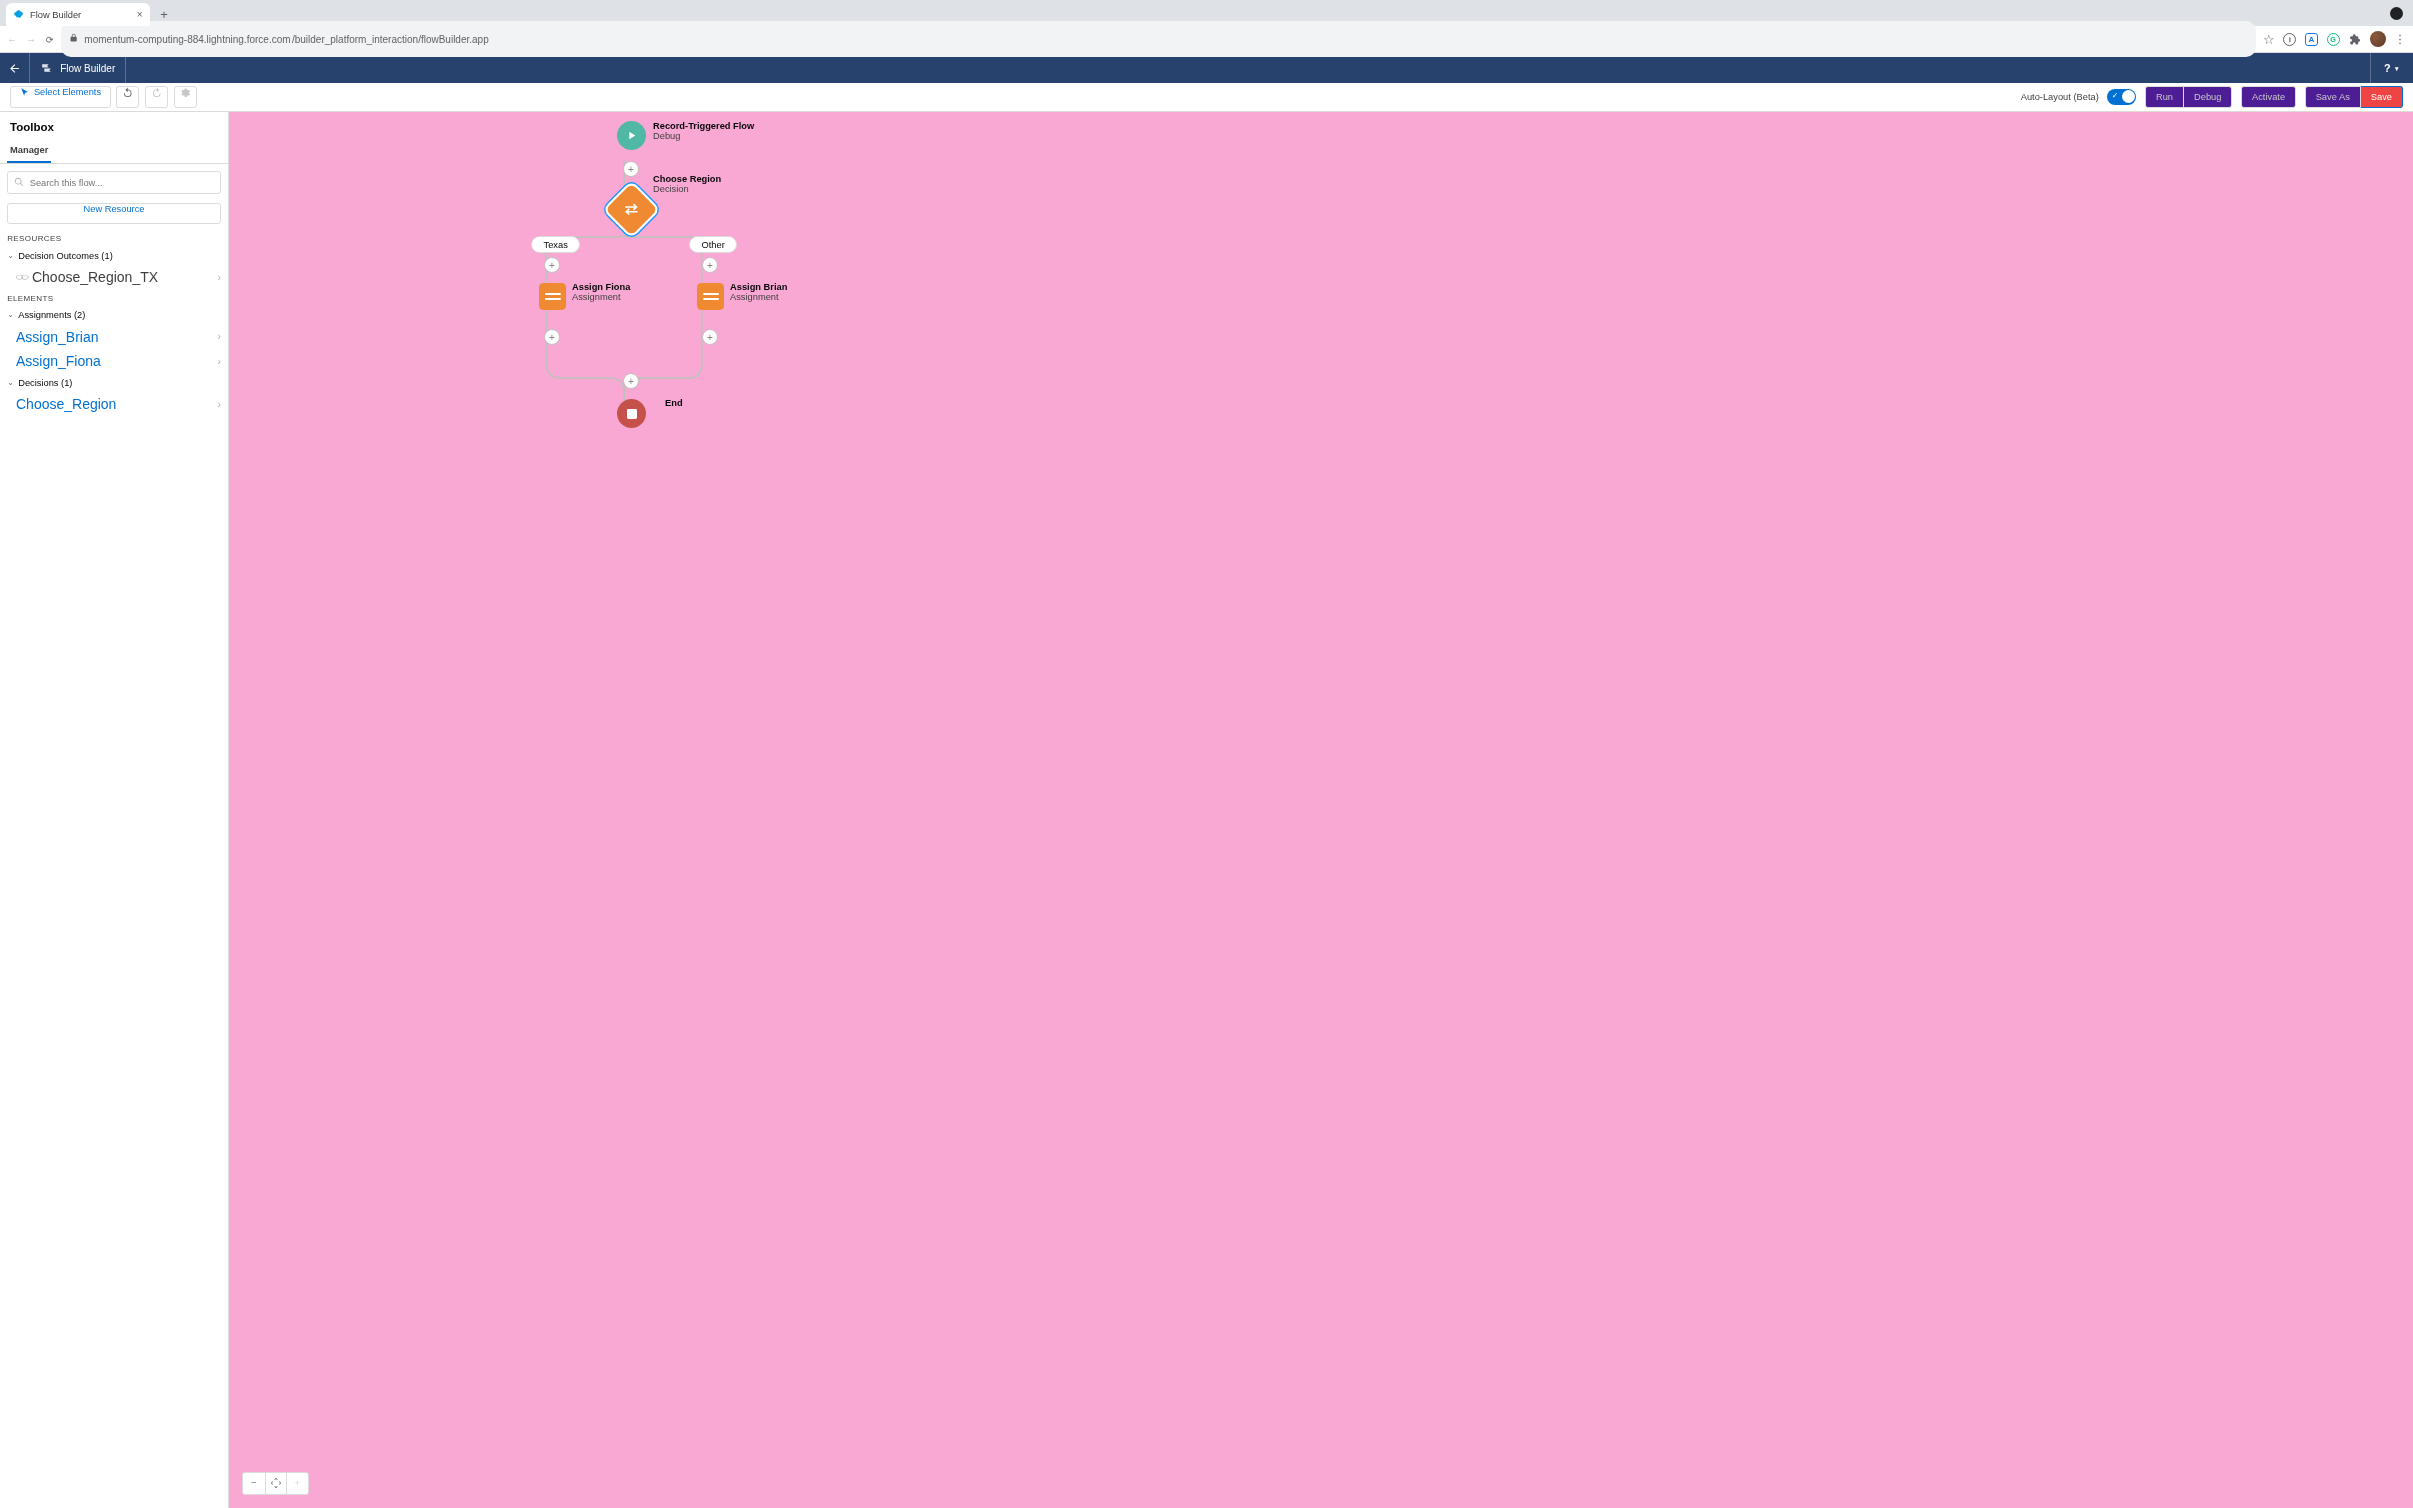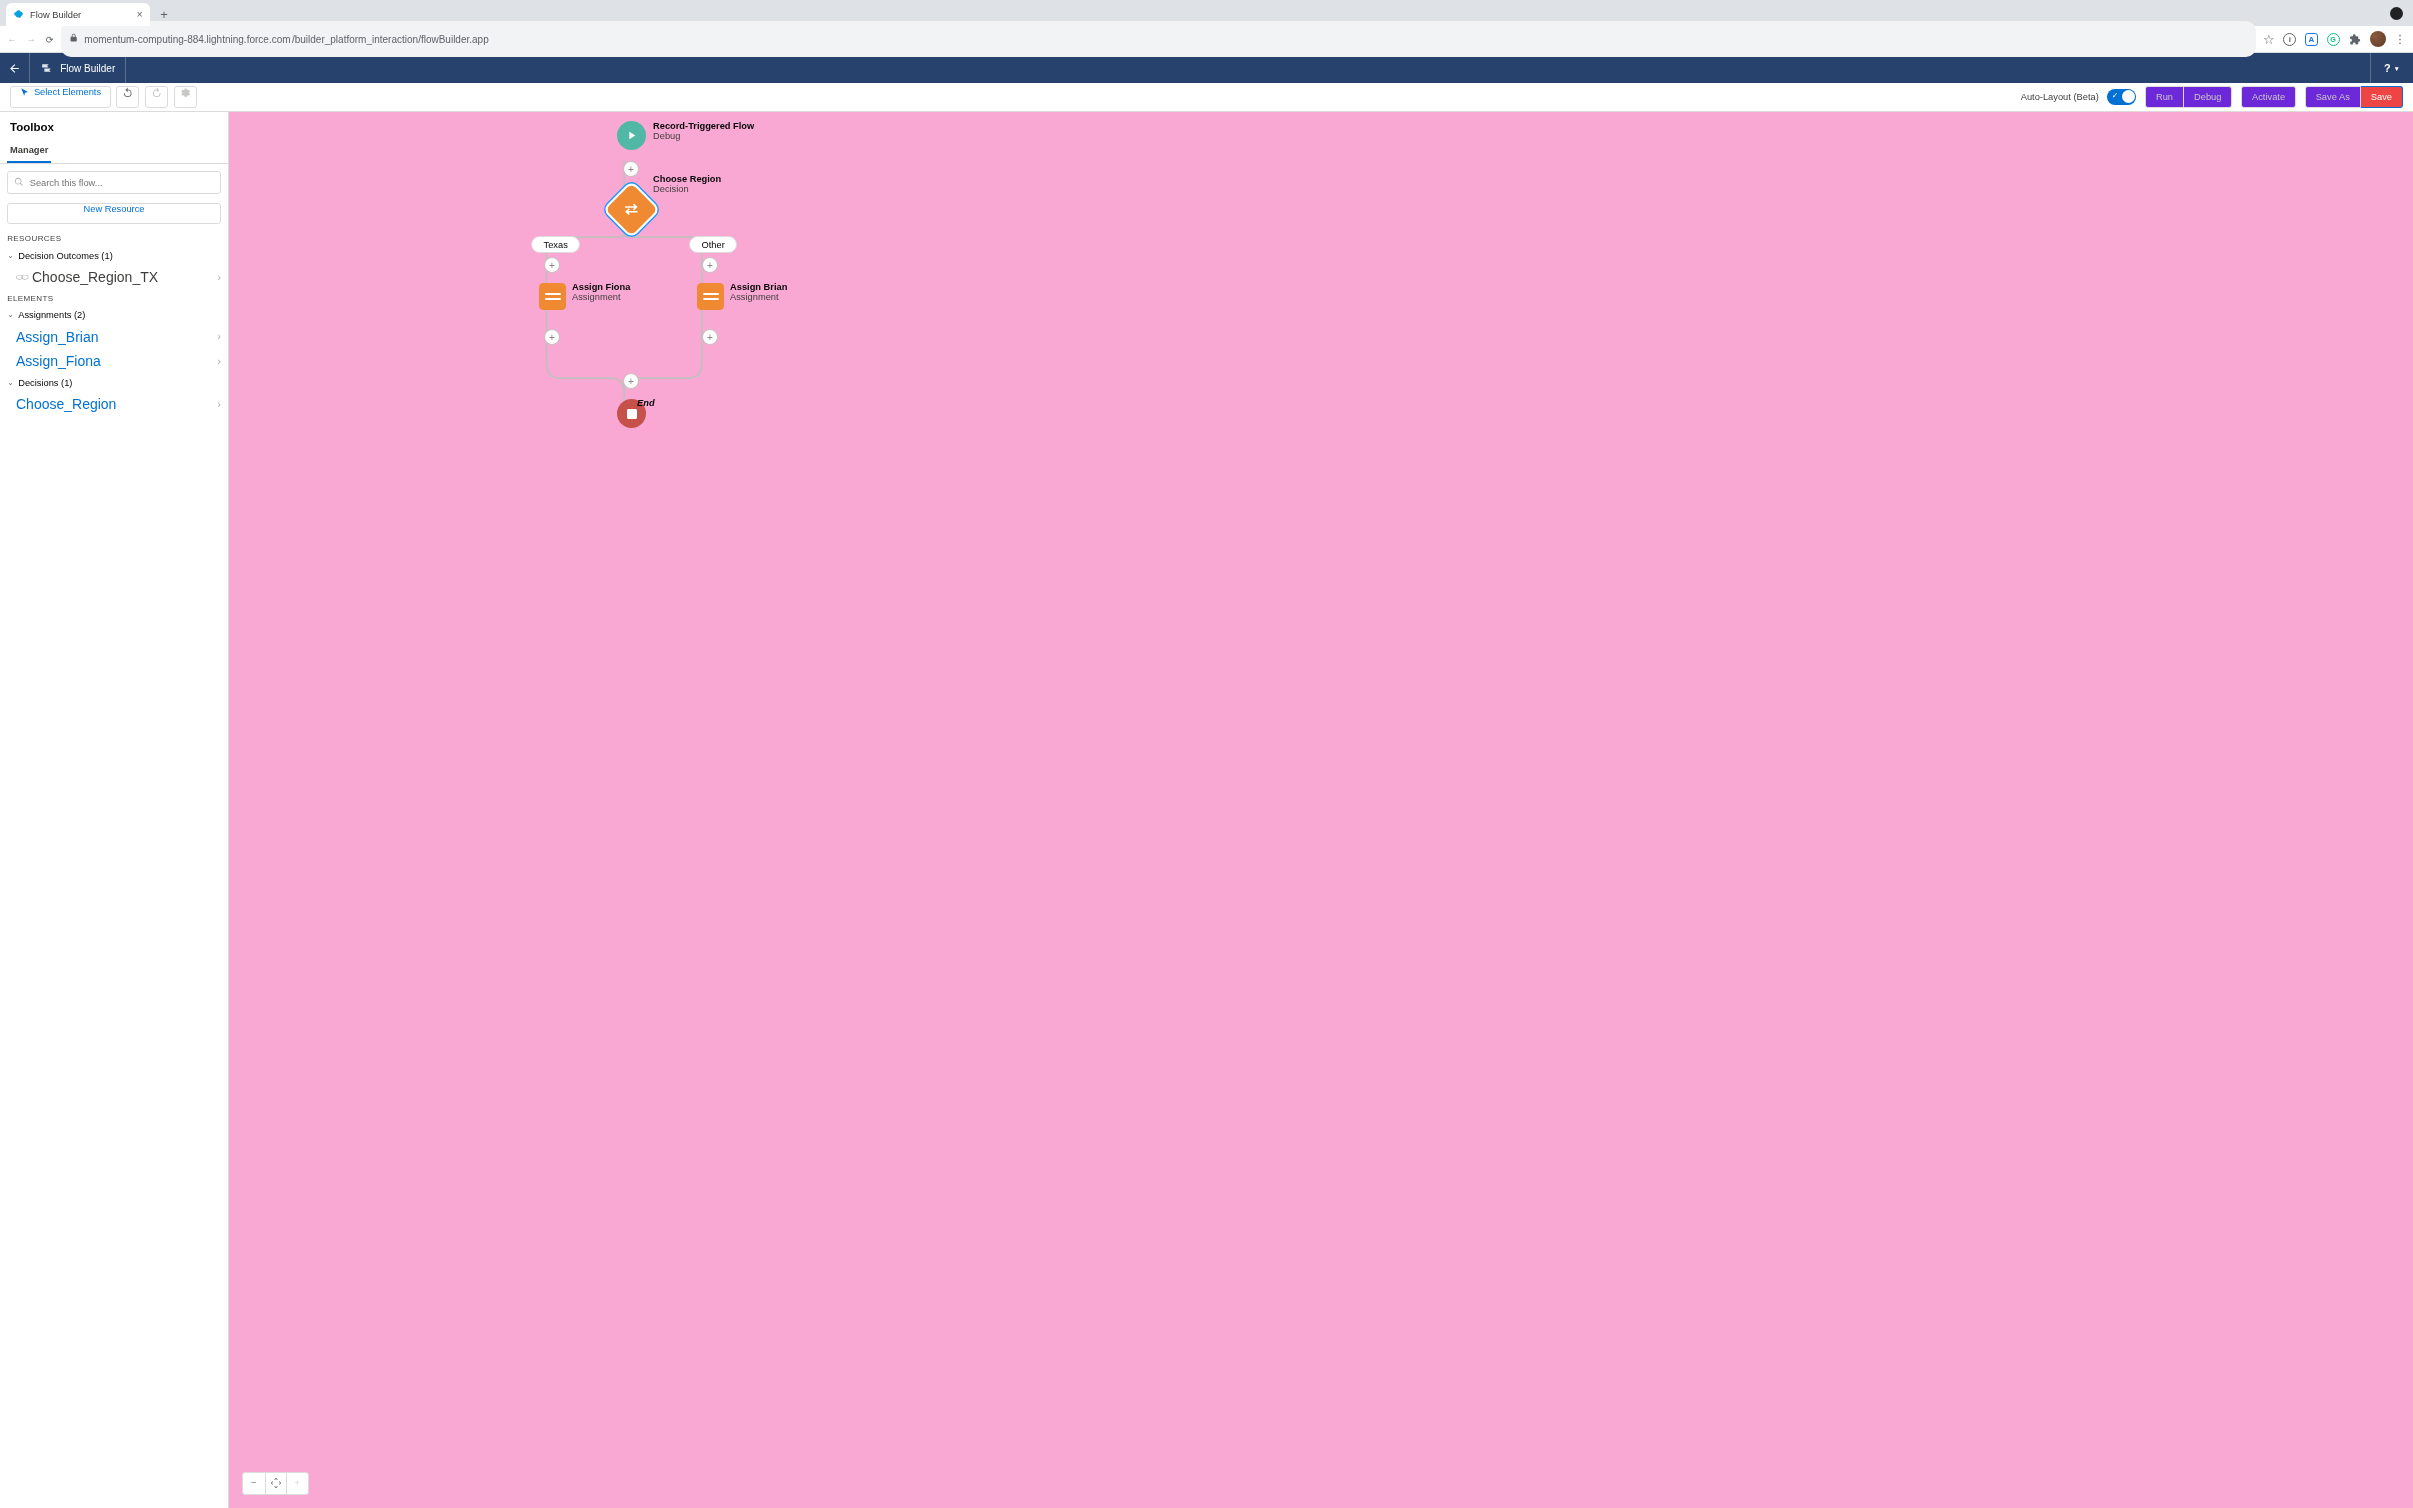--- a/index.html
+++ b/index.html
@@ -31,21 +31,21 @@
   .app-header .help{ width:43px; border-left:0.7px solid rgba(255,255,255,.25); height:100%; display:flex; align-items:center; justify-content:center; gap:2.9px; cursor:pointer; font-weight:bold; font-size:10.8px;}
   
   .toolbar { height:29px; border-bottom:0.7px solid #dddbda; display:flex; align-items:center; padding:0 10px; gap:5.7px;}
   .btn { height:21.5px; border:0.7px solid #dddbda; border-radius:2.9px; background:#fff; padding:0 8.6px; display:flex; align-items:flex-start; gap:4.3px; cursor:pointer; color:#0070d2; font-size:9.3px;}
   .icon-btn{ width:23px; padding:0; justify-content:center; color:#706e6b;}
   .icon-btn.disabled{ color:#c9c7c5; cursor:default;}
   .toolbar .right{ margin-left:auto; display:flex; align-items:center; gap:8.6px;}
   .toggle{ width:29px; height:16px; background:#0070d2; border-radius:8px; position:relative; cursor:pointer;}
   .toggle::before{ content:"✓"; color:#fff; font-size:8px; position:absolute; left:4.3px; top:2.2px;}
   .toggle::after{ content:""; width:13px; height:13px; background:#fff; border-radius:50%; position:absolute; right:1.4px; top:1.4px;}
-  .pill-btn{ height:21.5px; border:0.7px solid #dddbda; border-radius:2.9px; padding:0 10px; display:flex; align-items:center; color:#c9c7c5; background:#6d28d9;}
+  .pill-btn{ height:21.5px; border:0.7px solid #dddbda; border-radius:2.9px; padding:0 10px; display:flex; align-items:center; color:#c9c7c5; background:#4c1d95;}
   .pill-btn.primary{ background:#ef4444; color:#fff; border-color:#0070d2; cursor:pointer;}
   .btn-group{display:flex;}
   .btn-group .pill-btn{border-radius:0;}
   .btn-group .pill-btn:first-child{border-top-left-radius:2.9px;border-bottom-left-radius:2.9px;}
   .btn-group .pill-btn:last-child{border-top-right-radius:2.9px;border-bottom-right-radius:2.9px;border-left:none;}
   
   .body { display:flex; height: calc(100% - 26px - 27px - 30px - 29px);}
   .sidebar{ width:229px; border-right:0.7px solid #dddbda; display:flex; flex-direction:column;}
   .sidebar h2{ font-size:11.5px; font-weight:700; padding:8.6px 10px 7.2px; color:#080707;}
   .tabs-row{ border-bottom:0.7px solid #dddbda; padding:0 7.2px;}
@@ -329,21 +329,21 @@
         <span class="t">Assign Brian</span>
         <span class="s">Assignment</span>
       </div>
 
       <div class="add-circle" style="left:315px;top:217px;">+</div>
       <div class="add-circle" style="left:473px;top:217px;">+</div>
 
       <div class="add-circle" style="left:394px;top:261px;">+</div>
 
       <div class="end-node" style="left:388px;top:287px;"></div>
-      <div class="node-label" style="left:408px;top:286px;font-style:italic;">
+      <div class="node-label" style="left:436px;top:286px;">
         <span class="t">End</span>
       </div>
     </div>
 
     <div class="zoom">
       <div>−</div>
       <div>
         <svg width="10" height="10" viewBox="0 0 24 24" fill="#706e6b">
             <path d="M9 3H3v6h2V5h4zM3 15v6h6v-2H5v-4zM21 9V3h-6v2h4v4zM15 21h6v-6h-2v4h-4z" transform="rotate(45 12 12)"></path>
           </svg>

